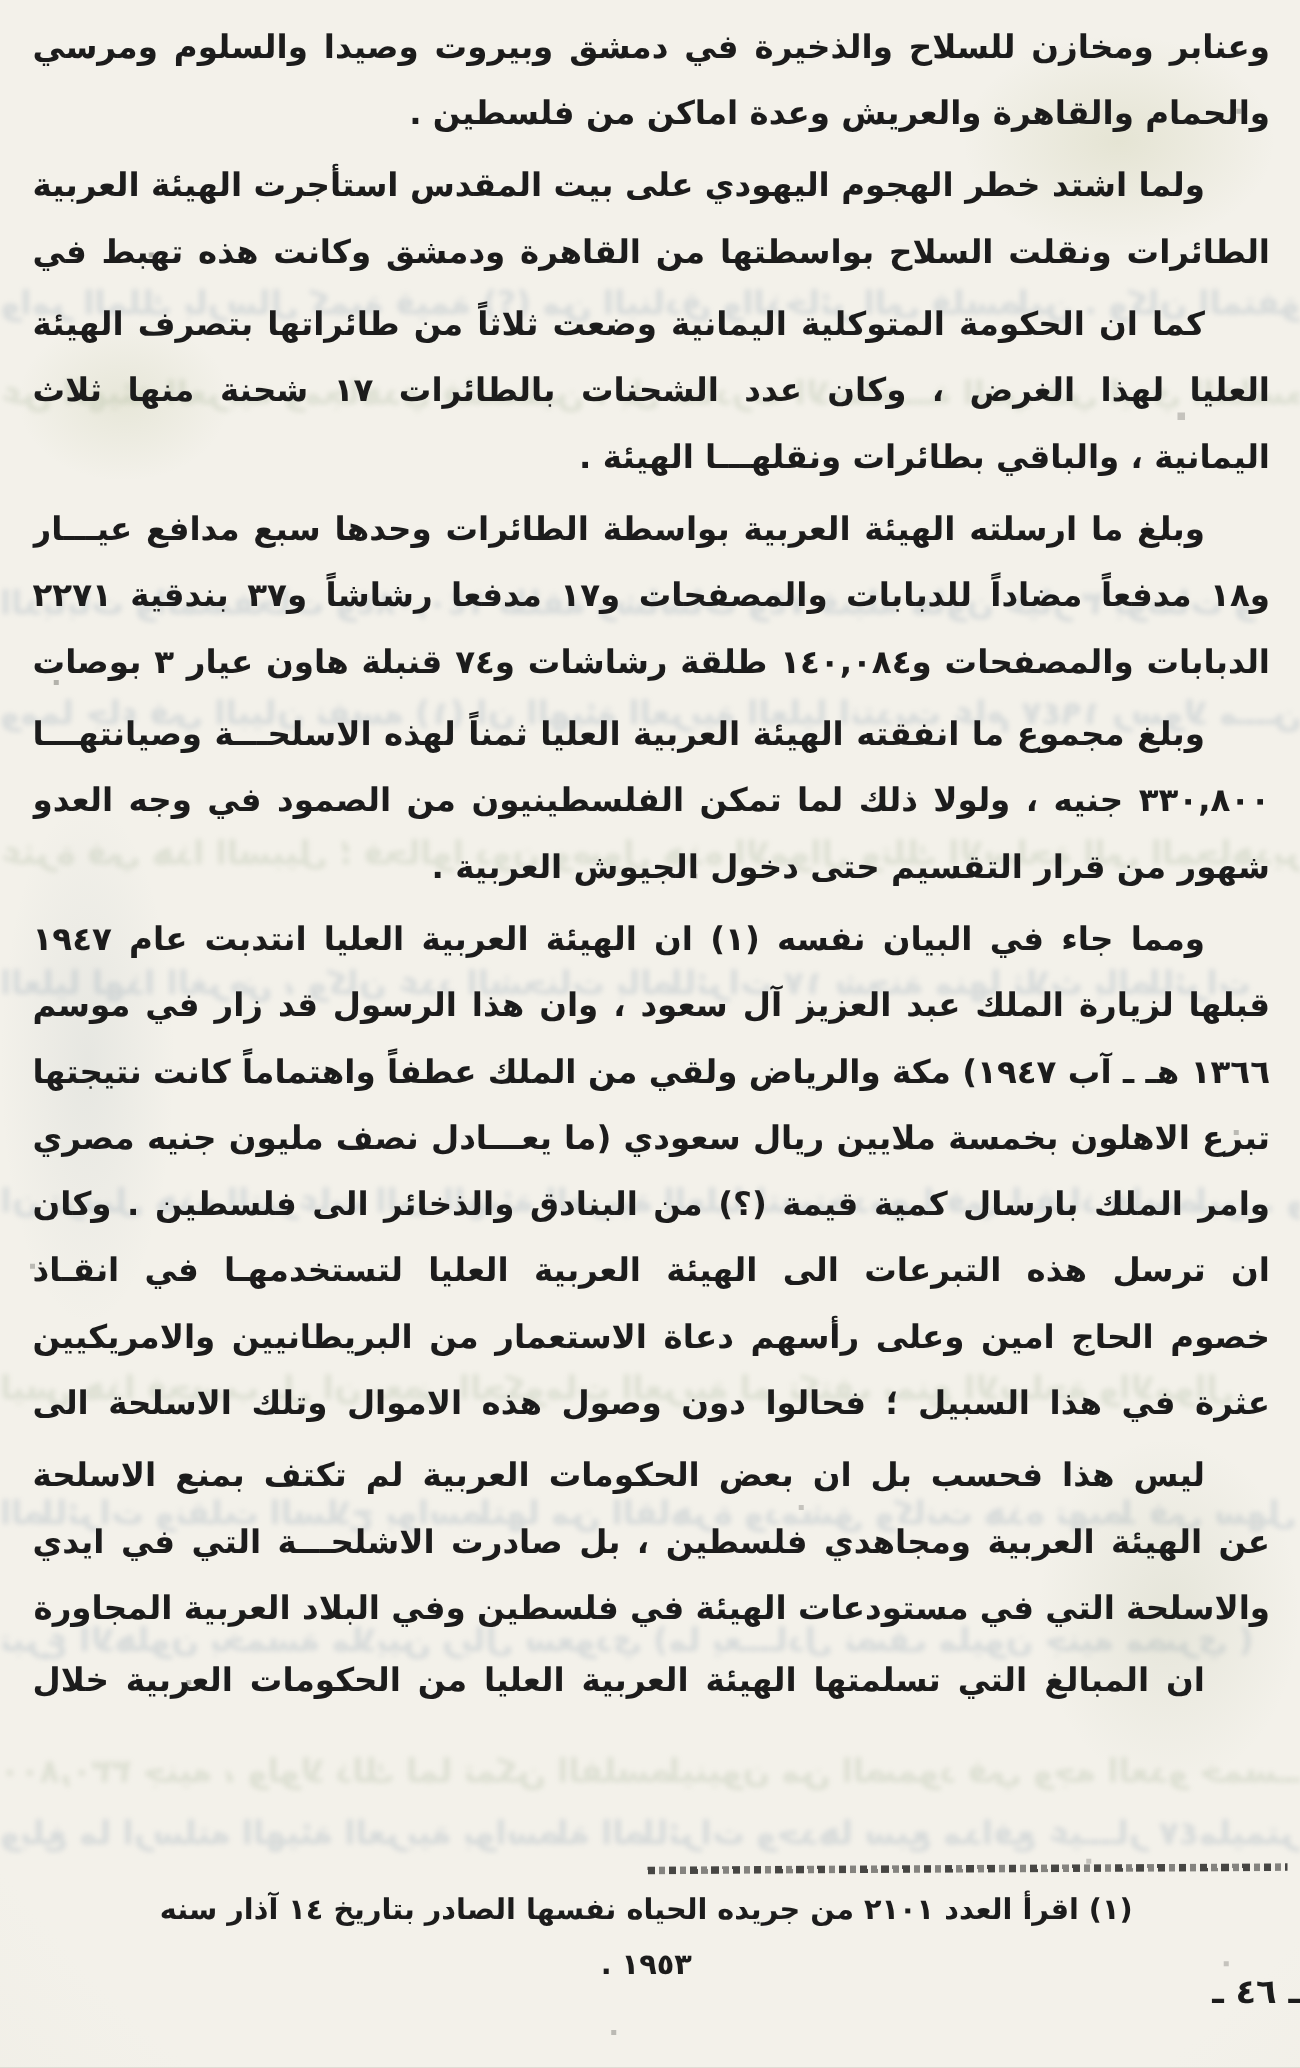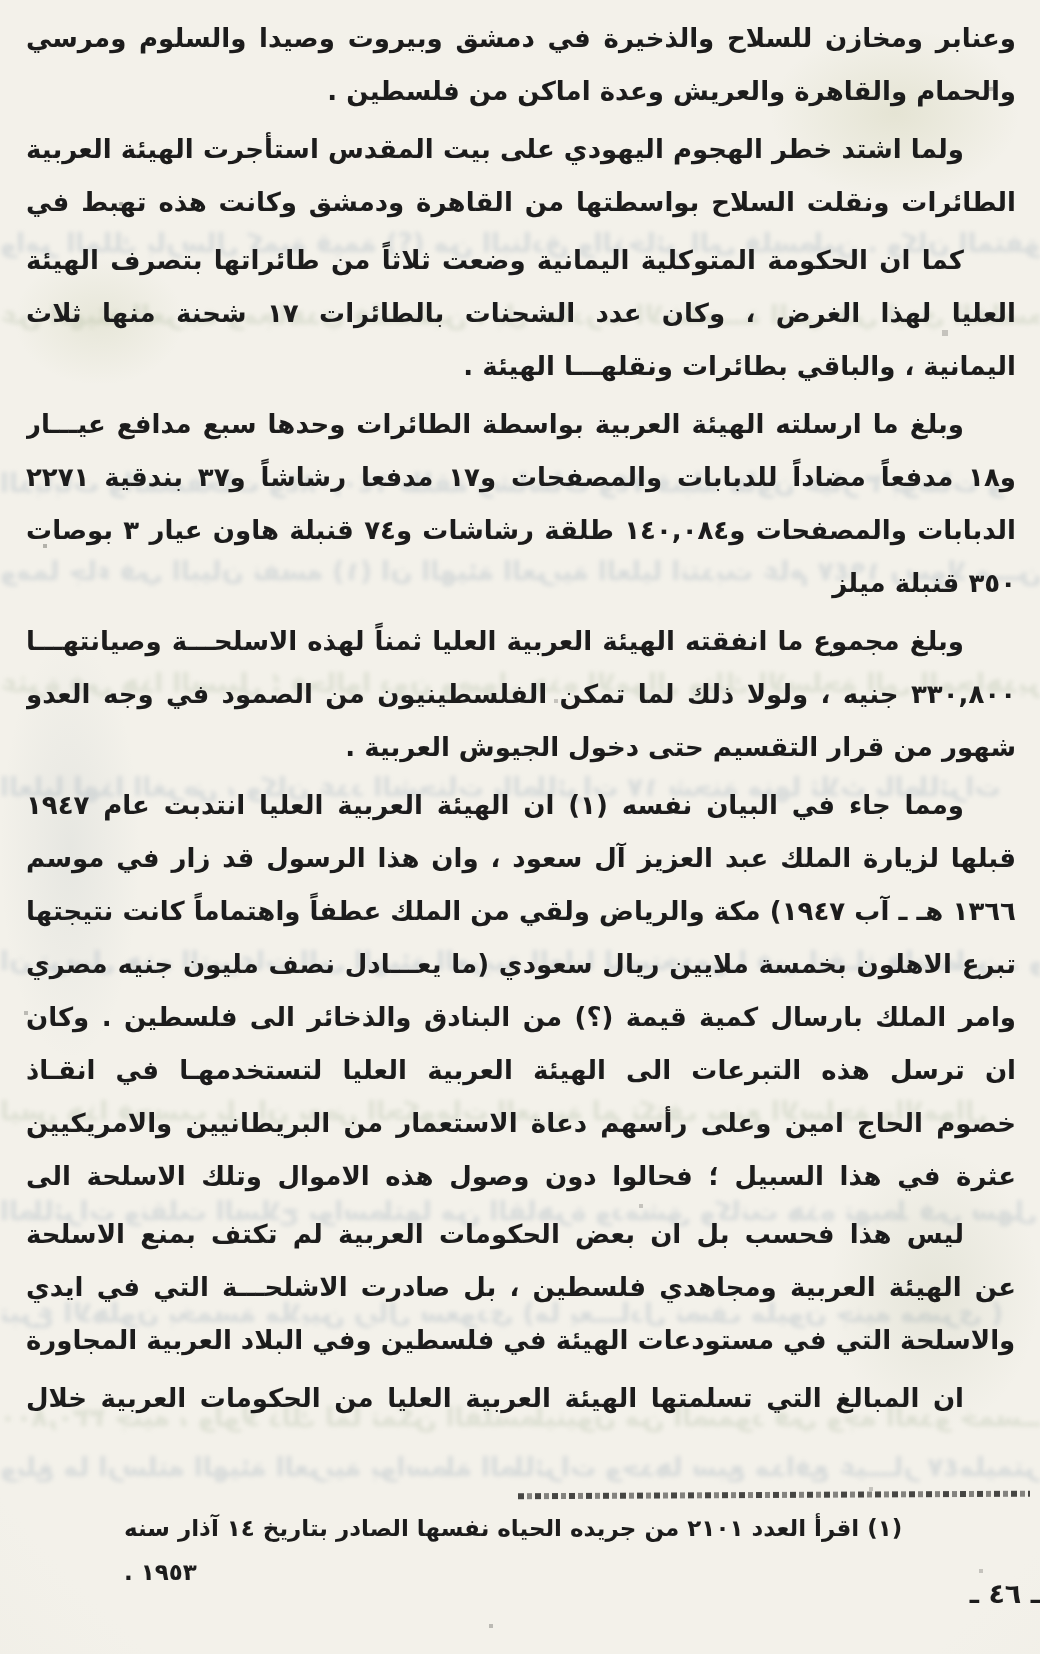--- a/index.html
+++ b/index.html
@@ -75,43 +75,43 @@
     display: block;
     height: 53px;
     line-height: 53px;
     font-size: 26px;
     font-weight: 700;
     text-align: justify;
     text-align-last: justify;
     overflow: hidden;
     white-space: normal;
   }
-  .line.end { text-align: left; text-align-last: right; }
+  .line.end { text-align: right; text-align-last: right; }
   .line.indent { padding-right: 52px; }
 
   
   .footnote-rule {
     position: absolute;
     top: 1492px;
     right: 10px;
     width: 512px;
     height: 6px;
     background:
       repeating-linear-gradient(90deg,
         rgba(40,40,38,.85) 0 6px, rgba(40,40,38,0) 6px 9px,
         rgba(40,40,38,.55) 9px 14px, rgba(40,40,38,0) 14px 17px);
     transform: rotate(-0.3deg);
   }
   .footnote {
     position: absolute;
     top: 1506px;
     right: 118px;
-    left: 124px;
-    direction: rtl;
-    text-align: left;
+    left: 112px;
+    direction: rtl;
+    text-align: center;
     font-size: 23px;
     font-weight: 700;
     line-height: 44px;
   }
 
   .page-number {
     position: absolute;
     top: 1578px;
     left: 0;
     width: 100%;
@@ -163,21 +163,20 @@
     <p class="para">
       <span class="line indent">كما ان الحكومة المتوكلية اليمانية وضعت ثلاثاً من طائراتها بتصرف الهيئة العربيـــة</span>
       <span class="line">العليا لهذا الغرض ، وكان عدد الشحنات بالطائرات ١٧ شحنة منها ثلاث بالطائرات</span>
       <span class="line end">اليمانية ، والباقي بطائرات ونقلهـــا الهيئة .</span>
     </p>
 
     <p class="para">
       <span class="line indent">وبلغ ما ارسلته الهيئة العربية بواسطة الطائرات وحدها سبع مدافع عيـــار ٤٧مليمترا</span>
       <span class="line">و١٨ مدفعاً مضاداً للدبابات والمصفحات و١٧ مدفعا رشاشاً و٣٧ بندقية ٢٢٧١ قنبلةضد</span>
       <span class="line">الدبابات والمصفحات و١٤٠,٠٨٤ طلقة رشاشات و٧٤ قنبلة هاون عيار ٣ بوصات و</span>
-      <span class="line end">٣٥٠ قنبلة ميلز</span>
     </p>
 
     <p class="para">
       <span class="line indent">وبلغ مجموع ما انفقته الهيئة العربية العليا ثمناً لهذه الاسلحـــة وصيانتهـــا ونقلهـــا</span>
       <span class="line">٣٣٠,٨٠٠ جنيه ، ولولا ذلك لما تمكن الفلسطينيون من الصمود في وجه العدو خمســـة</span>
       <span class="line end">شهور من قرار التقسيم حتى دخول الجيوش العربية .</span>
     </p>
 
     <p class="para">
       <span class="line indent">ومما جاء في البيان نفسه (١) ان الهيئة العربية العليا انتدبت عام ١٩٤٧ رسولا مـــن</span>

